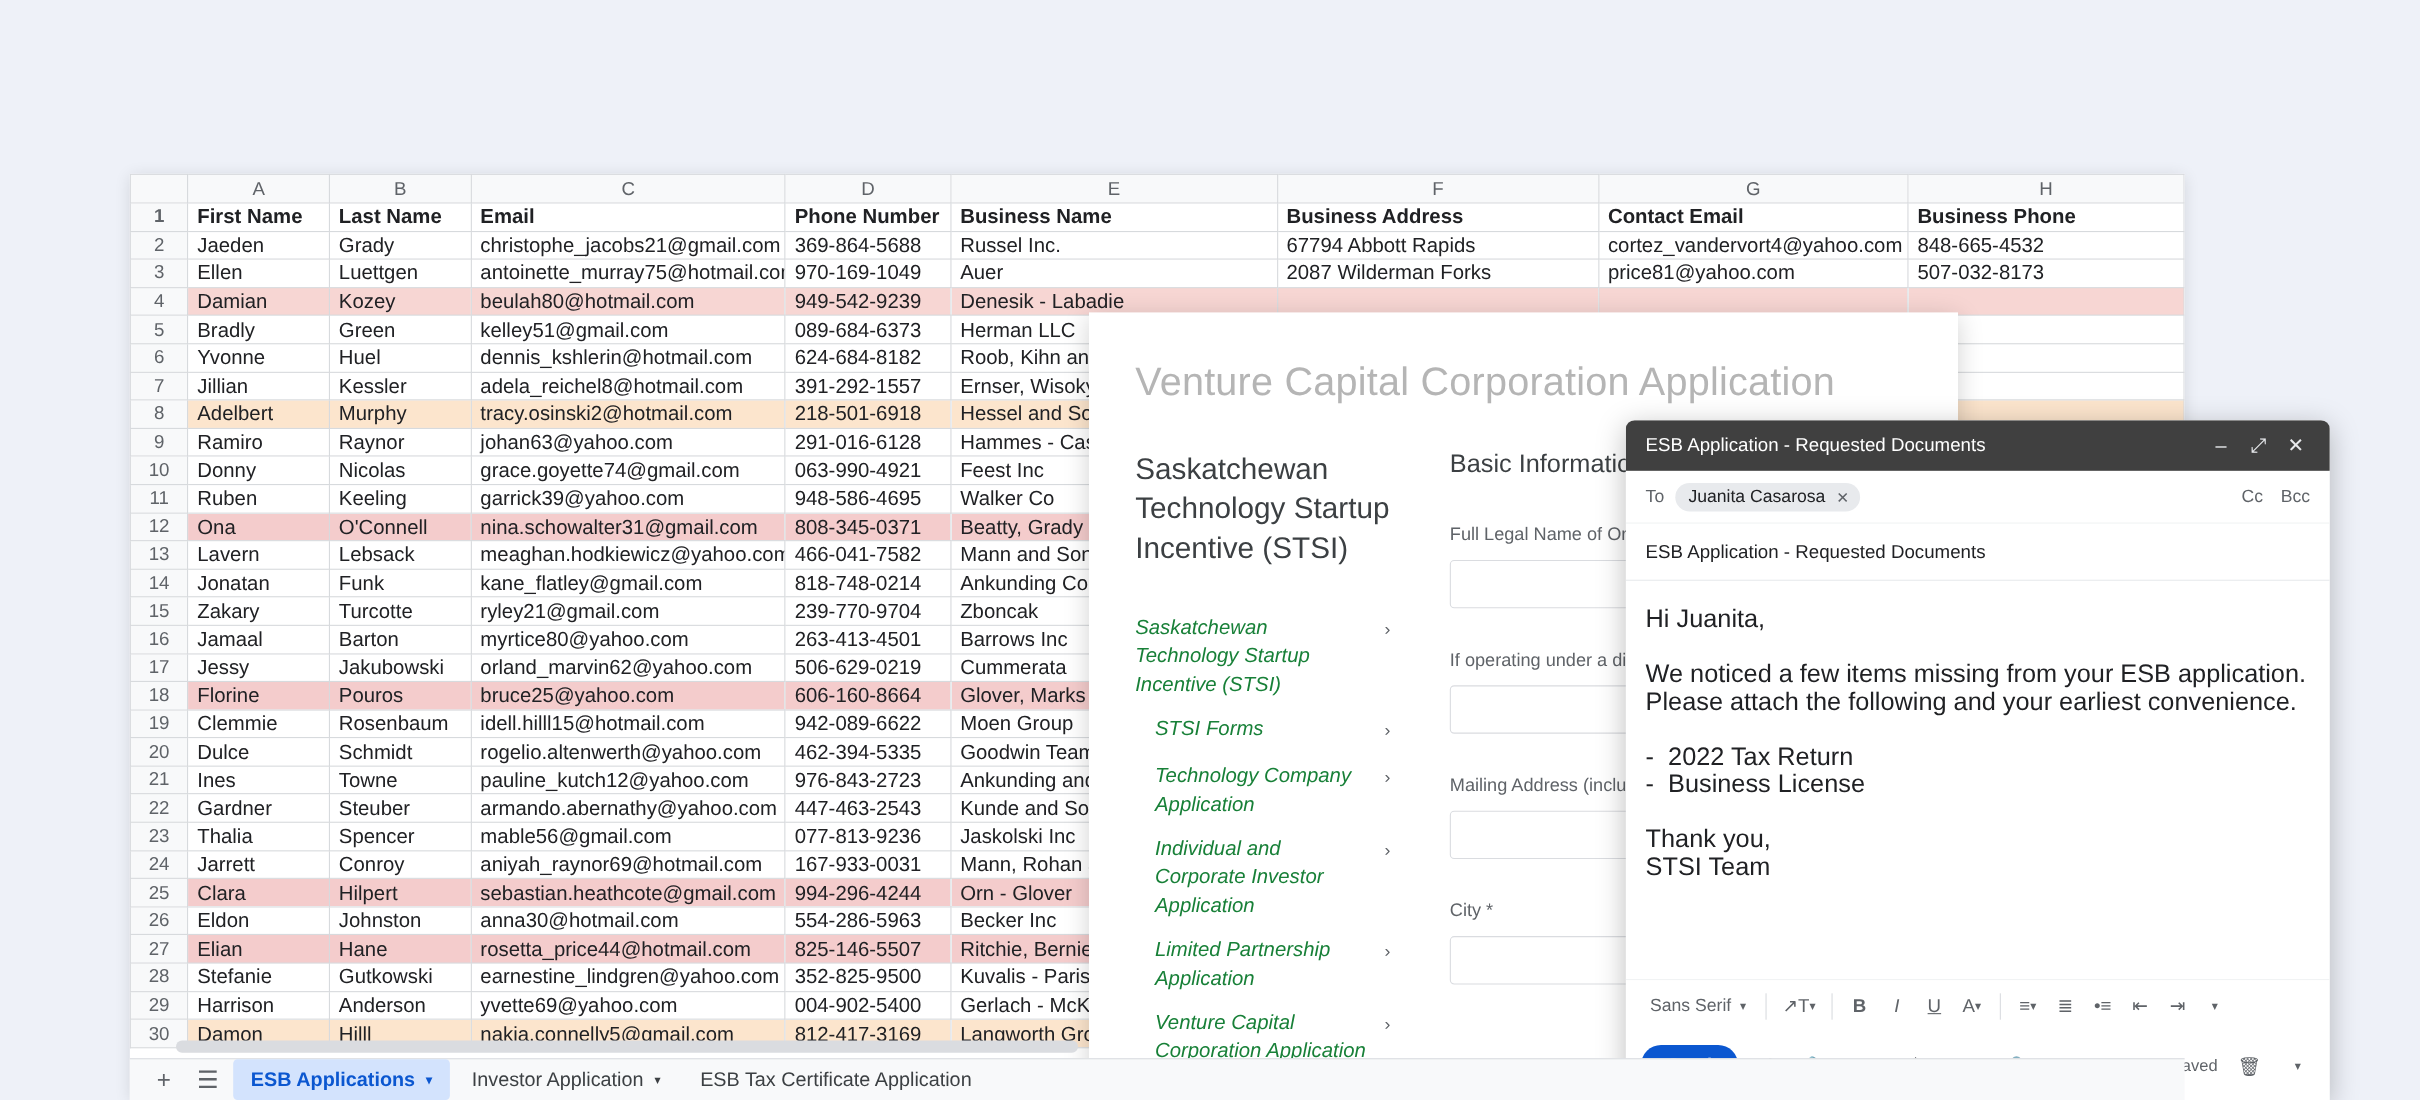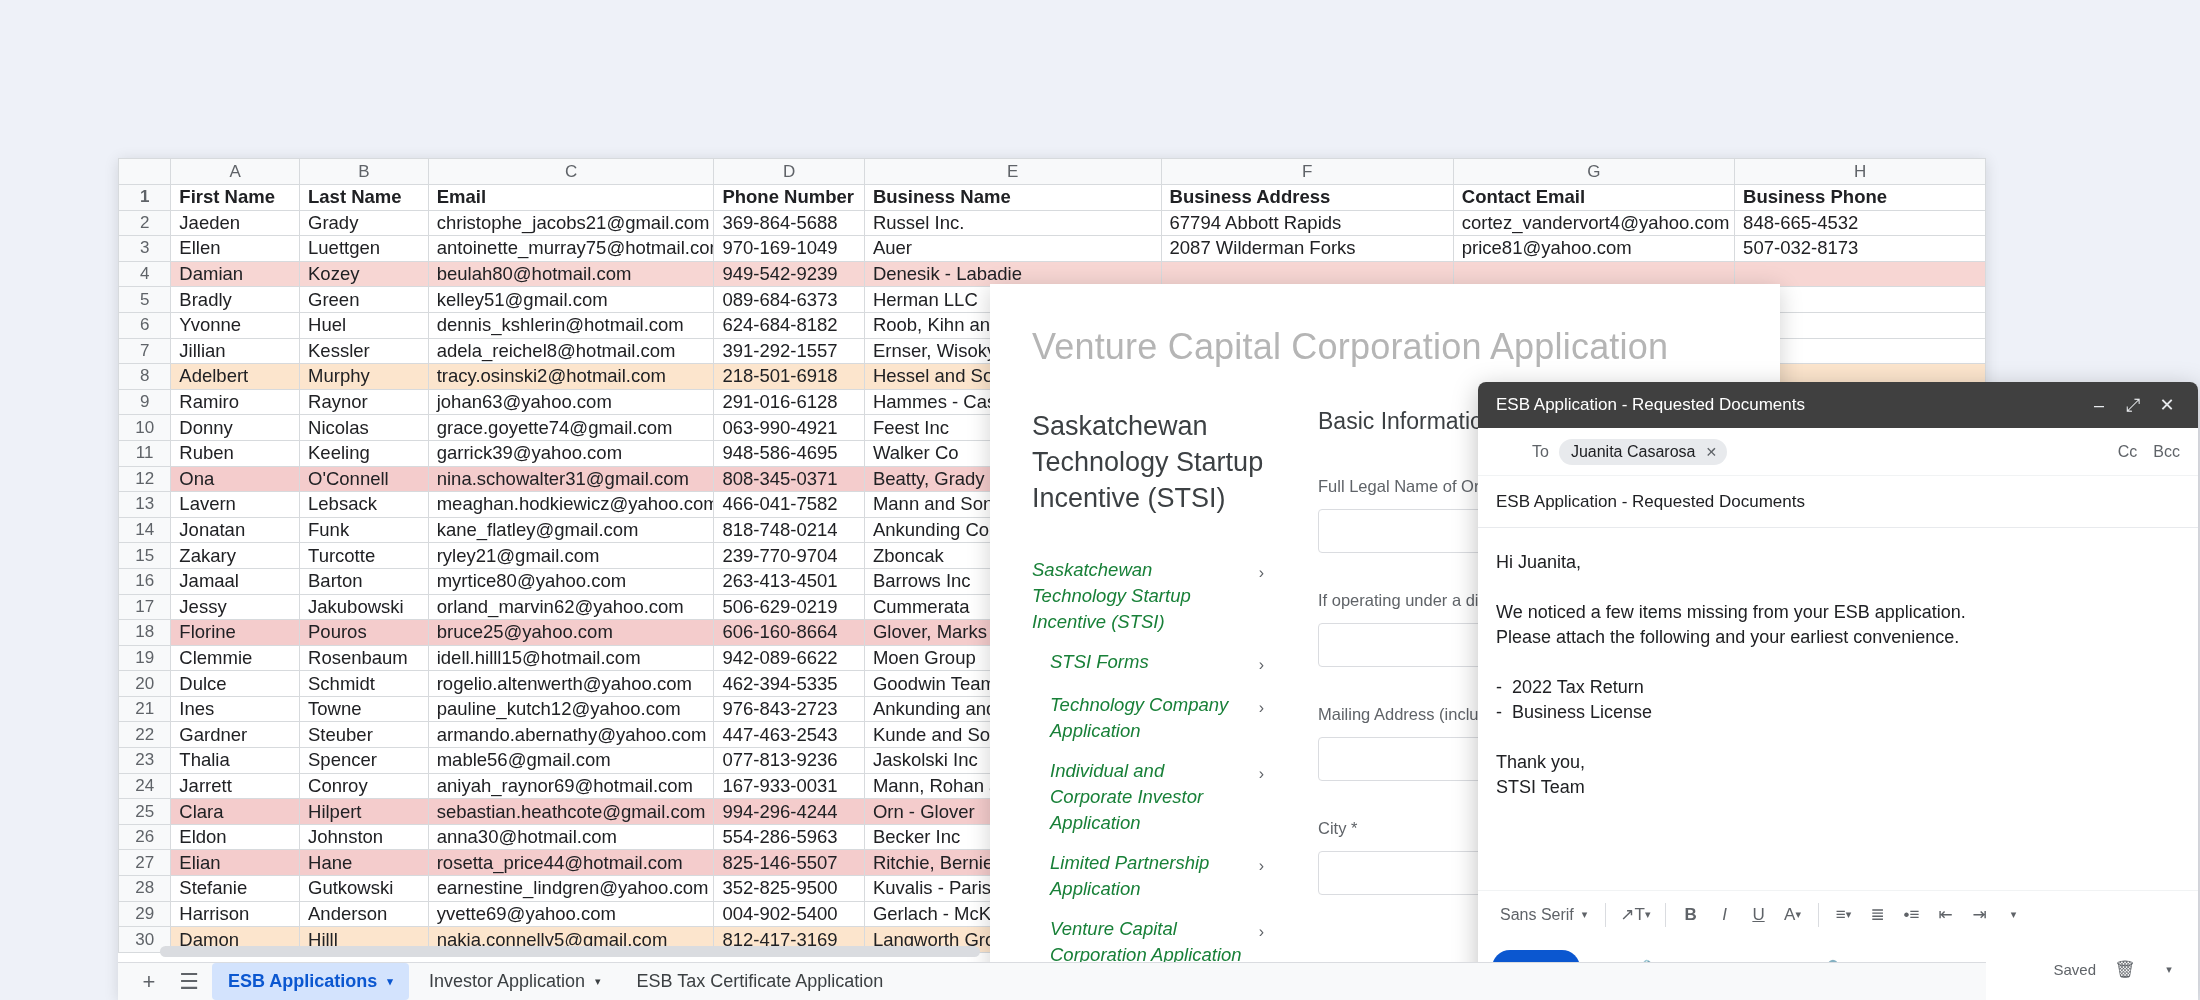--- a/index.html
+++ b/index.html
@@ -149,54 +149,54 @@
   }
   .field-input {
     height: 44px; border: 1px solid #dadce0; border-radius: 4px;
     background: #fff; margin-bottom: 36px; width: 100%;
   }
 
   
   .compose {
     position: absolute;
     left: 1478px; top: 382px;
-    width: 720px; height: 618px;
+    width: 640px; height: 618px;
     background: #ffffff;
     box-shadow: 0 6px 26px rgba(0,0,0,0.25);
     border-radius: 8px 8px 0 0;
     overflow: hidden;
     display: flex; flex-direction: column;
   }
   .compose-header {
     background: #404040; color: #fff;
     height: 46px; display: flex; align-items: center;
     padding: 0 14px 0 18px; font-size: 17px;
   }
   .compose-header .t { flex: 1; white-space: nowrap; overflow: hidden; }
   .chbtn { width: 34px; height: 34px; display: flex; align-items: center; justify-content: center; font-size: 18px; color: #e8eaed; }
   .compose-to {
     height: 48px; display: flex; align-items: center;
     padding: 0 18px; font-size: 16px; color: #5f6368;
     border-bottom: 1px solid #f1f3f4;
   }
-  .to-label { margin-right: 10px; margin-left: 36px; }
+  .to-label { margin-right: 10px; }
   .chip {
     display: inline-flex; align-items: center; gap: 10px;
     background: #e8eaed; border-radius: 14px;
     padding: 4px 10px 4px 12px; font-size: 16px; color: #202124;
   }
   .chip .x { color: #5f6368; font-size: 14px; }
   .cc { margin-left: auto; display: flex; gap: 16px; color: #5f6368; font-size: 16px; }
   .compose-subject {
     height: 52px; display: flex; align-items: center;
     padding: 0 18px; font-size: 17px; color: #202124;
     border-bottom: 1px solid #e8eaed;
   }
   .compose-body {
-    flex: 1; padding: 22px 18px; font-size: 18px; color: #202124;
+    flex: 1; padding: 22px 18px; font-size: 23px; color: #202124;
     line-height: 25px; white-space: pre-wrap;
   }
   .compose-toolbar {
     height: 48px; display: flex; align-items: center; gap: 4px;
     padding: 0 14px; color: #5f6368; font-size: 17px;
     border-top: 1px solid #f1f3f4;
   }
   .tool { display: flex; align-items: center; justify-content: center; height: 32px; min-width: 30px; padding: 0 4px; }
   .tool.font { gap: 8px; padding: 0 8px; font-size: 16px; }
   .divider-v { width: 1px; height: 24px; background: #dadce0; margin: 0 6px; }

